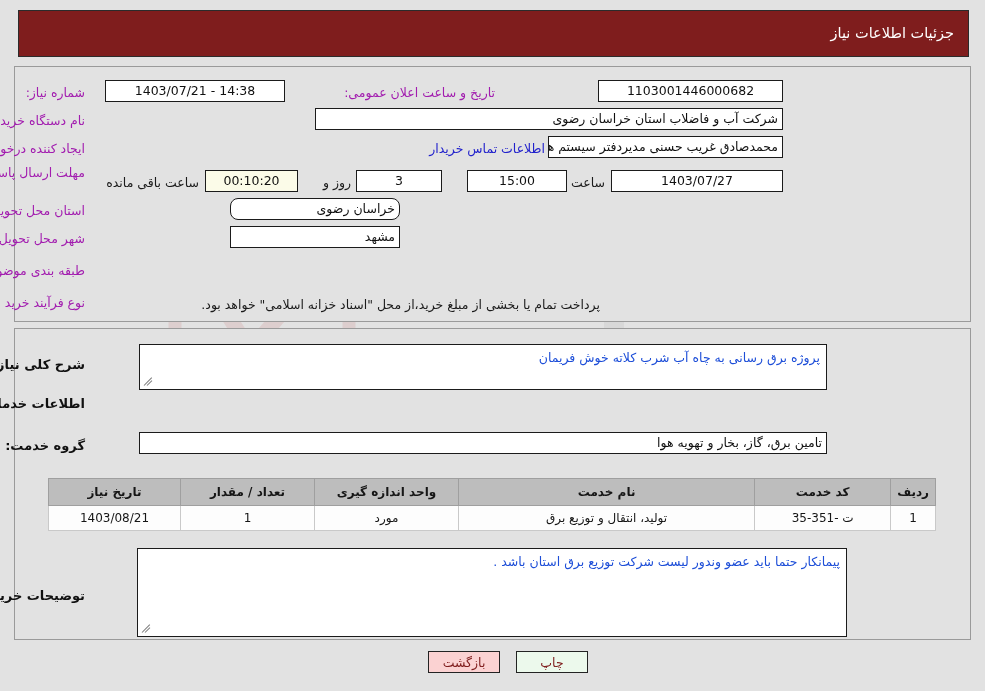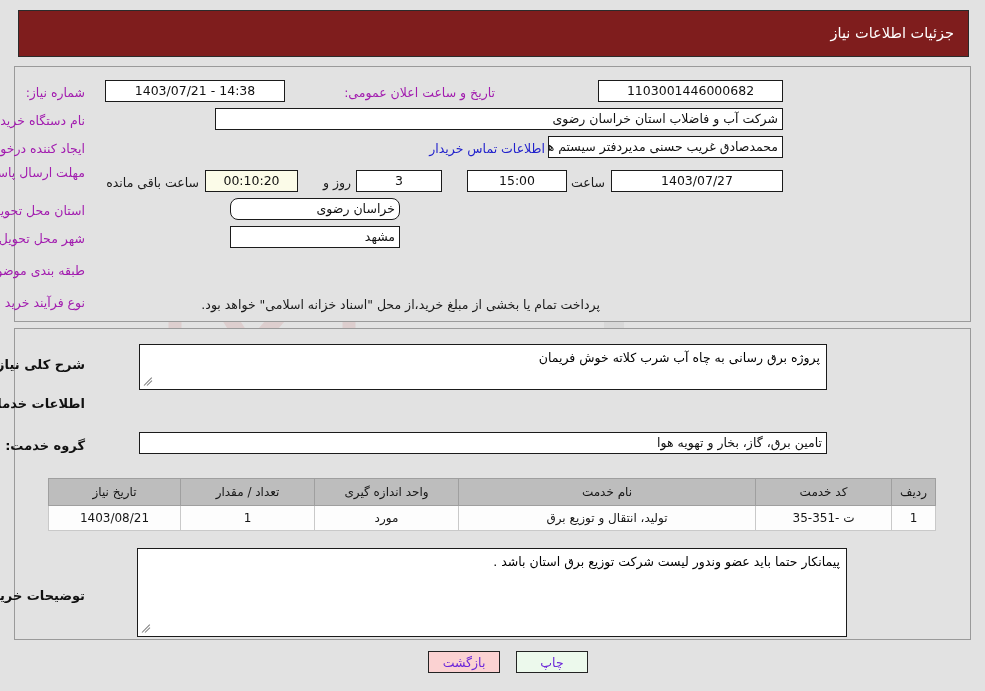--- a/index.html
+++ b/index.html
@@ -92,21 +92,21 @@
   .tbox.center { justify-content: center; }
   .tbox.right  { justify-content: flex-start; }
   .tbox.highlight { background: #fbfbe8; }
 
   
   .tarea {
     position: absolute;
     background: #ffffff;
     border: 1px solid #1b1b1b;
     font-size: 12.5px;
-    color: #000000;
+    color: #1d4ed8;
     padding: 5px 6px 0 6px;
     text-align: right;
     overflow: hidden;
     z-index: 3;
   }
   .resize-grip {
     position: absolute;
     left: 2px; bottom: 1px;
     width: 12px; height: 12px;
     z-index: 4;
@@ -157,21 +157,21 @@
     width: 888px;
     border-collapse: collapse;
     font-size: 12px;
     z-index: 3;
     background: #fff;
   }
   #svc-table th {
     background: #bdbdbd;
     border: 1px solid #9f9f9f;
     color: #161616;
-    font-weight: normal;
+    font-weight: bold;
     font-size: 12px;
     height: 27px;
     padding: 0 6px;
     text-align: center;
   }
   #svc-table td {
     background: #fdfdfd;
     border: 1px solid #c9c9c9;
     color: #161616;
     font-size: 12px;
@@ -179,21 +179,21 @@
     padding: 0 6px;
     text-align: center;
   }
 
   
   .btn {
     position: absolute;
     height: 22px;
     border: 1px solid #232323;
     font-size: 12.5px;
-    color: #6d28d9;
+    color: #7f1d1d;
     display: flex;
     align-items: center;
     justify-content: center;
     cursor: pointer;
     z-index: 4;
   }
   #btn-back  { left: 428px; top: 651px; width: 72px; background: #fbd2d2; }
   #btn-print { left: 516px; top: 651px; width: 72px; background: #ecf9ec; }
 </style>
 </head>
@@ -229,21 +229,21 @@
 
   <div class="panel" id="panel-top"></div>
 
   <div class="lbl" style="right:900px; top:85px;">شماره نیاز:</div>
   <div class="tbox center" style="right:202px; top:80px; width:185px; height:22px;">1103001446000682</div>
 
   <div class="lbl" style="right:490px; top:85px;">تاریخ و ساعت اعلان عمومی:</div>
   <div class="tbox center" style="right:700px; top:80px; width:180px; height:22px;">14:38 - 1403/07/21</div>
 
   <div class="lbl" style="right:900px; top:113px;">نام دستگاه خریدار:</div>
-  <div class="tbox right" style="right:202px; top:108px; width:568px; height:22px;">شرکت آب و فاضلاب استان خراسان رضوی</div>
+  <div class="tbox right" style="right:202px; top:108px; width:468px; height:22px;">شرکت آب و فاضلاب استان خراسان رضوی</div>
 
   <div class="lbl" style="right:900px; top:141px;">ایجاد کننده درخواست:</div>
   <div class="tbox right" style="right:202px; top:136px; width:235px; height:22px;">محمدصادق غریب حسنی مدیردفتر سیستم های کنترل و انرژی آب شرکت آب و</div>
   <div class="link" style="right:440px; top:141px;">اطلاعات تماس خریدار</div>
 
   <div class="lbl" style="right:900px; top:165px; line-height:16px; text-align:right;">مهلت ارسال پاسخ: تا تاریخ:</div>
   <div class="tbox center" style="right:202px; top:170px; width:172px; height:22px;">1403/07/27</div>
   <div class="inline-txt" style="right:380px; top:175px;">ساعت</div>
   <div class="tbox center" style="right:418px; top:170px; width:100px; height:22px;">15:00</div>
   <div class="tbox center" style="right:543px; top:170px; width:86px; height:22px;">3</div>

